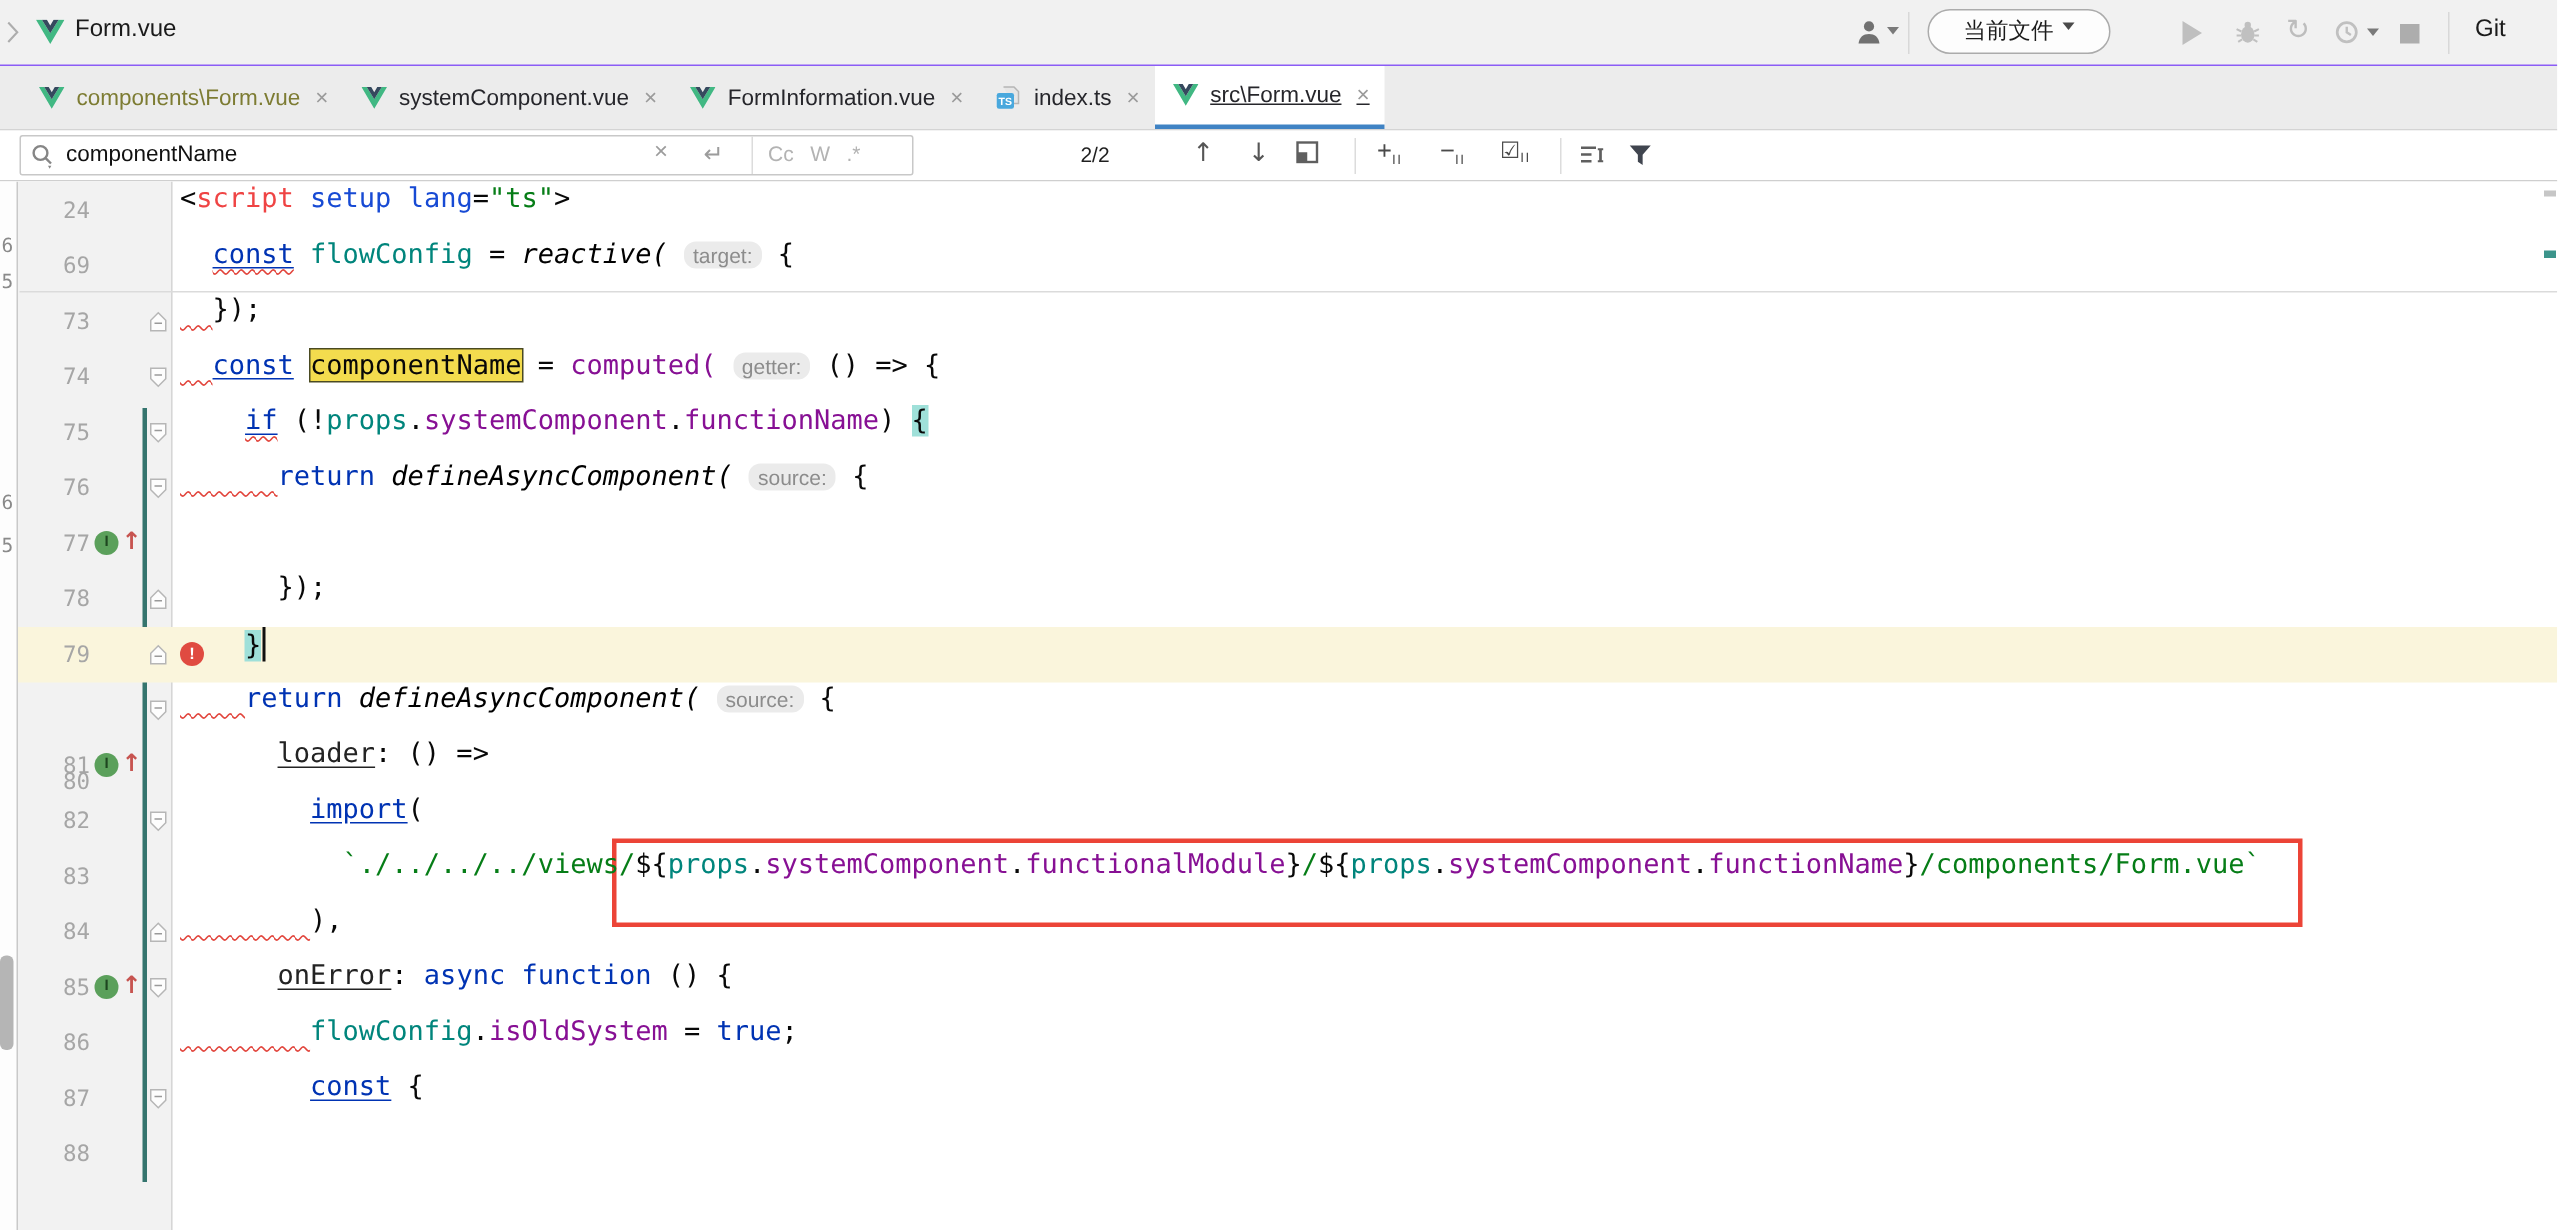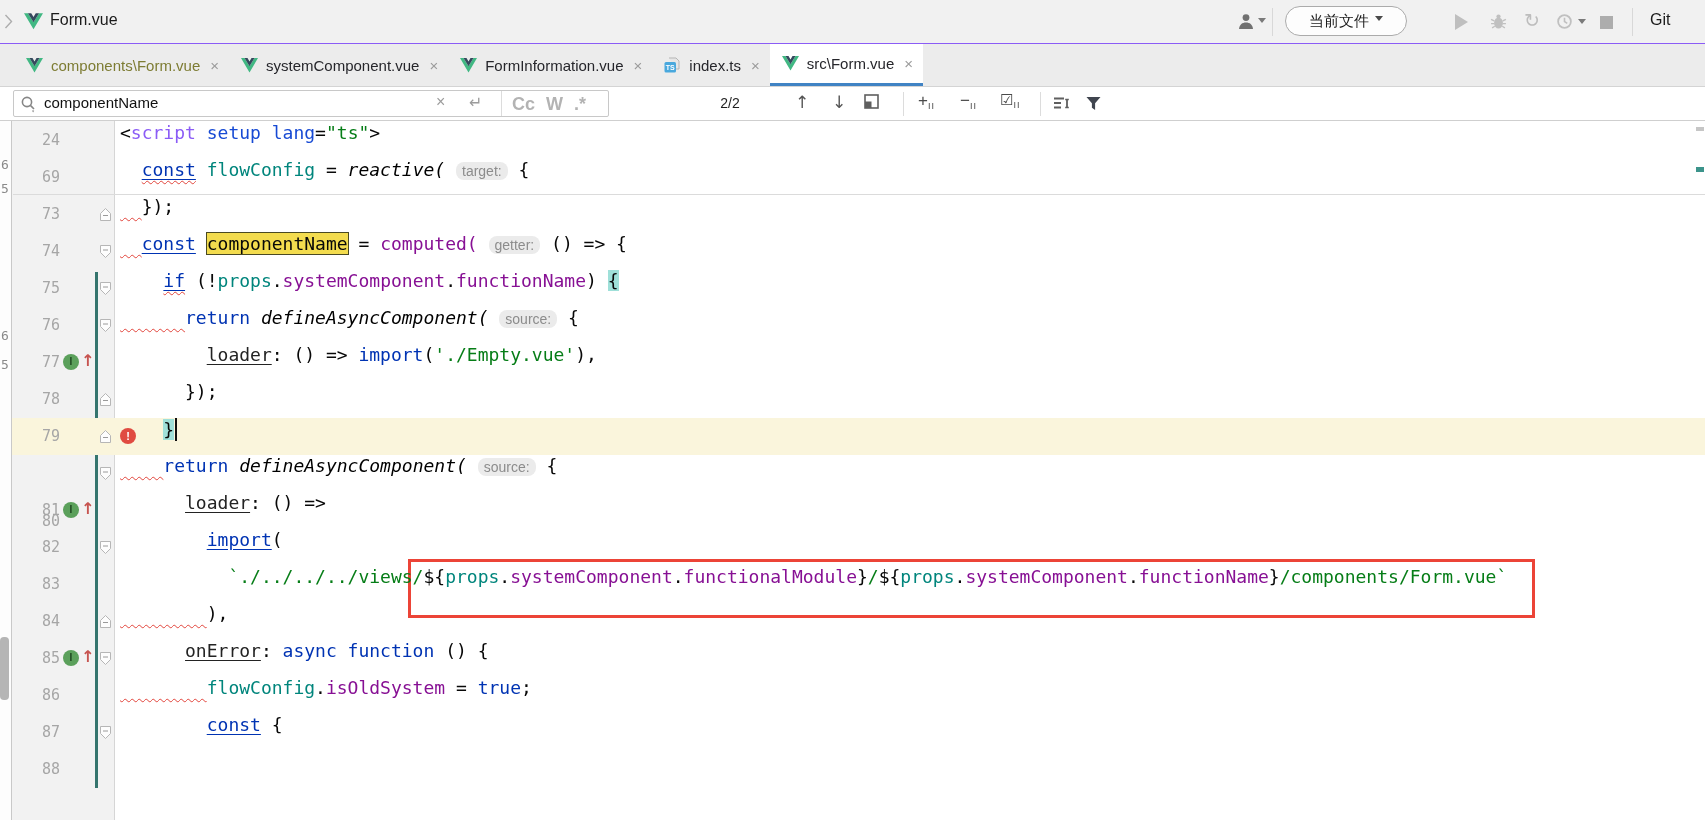--- a/index.html
+++ b/index.html
@@ -16,35 +16,35 @@
   .cfbtn{position:absolute;left:1285px;top:6px;width:122px;height:30px;background:#FDFDFD;border:1px solid #ABABAB;border-radius:15px;box-sizing:border-box;text-align:center;line-height:28px;font-size:15px;color:#1b1b1b;}
   .cfbtn .bchev{display:inline-block;width:0;height:0;border:4px solid transparent;border-top:5px solid #4a4a4a;vertical-align:1px;margin-left:6px;}
   .play{position:absolute;left:1455px;top:14px;width:0;height:0;border-left:13px solid #BFBFBF;border-top:8px solid transparent;border-bottom:8px solid transparent;}
   .ticonbtn{position:absolute;top:13px;color:#BDBDBD;font-size:17px;line-height:17px;}
   .stop{position:absolute;left:1600px;top:16px;width:13px;height:13px;background:#ADADAD;}
   .gitlbl{position:absolute;left:1650px;top:11px;font-size:16px;color:#1b1b1b;}
 
   
   .tabstrip{position:absolute;left:0;top:44px;width:1705px;height:43px;background:#ECECEC;border-bottom:1px solid #D4D4D4;box-sizing:border-box;display:flex;align-items:stretch;padding-left:14px;}
   .tab{display:flex;align-items:center;gap:8px;padding:0 10px 0 12px;font-size:15px;color:#26262B;position:relative;box-sizing:border-box;}
-  .tab.active{background:#FFFFFF;border-bottom:3px solid #4083C4;}
+  .tab.active{background:#FFFFFF;border-bottom:3px solid #4083C4;text-decoration:underline;}
   .tab.olive .tlabel{color:#7D7C33;}
   .tclose{color:#9B9B9B;font-size:15px;margin-left:2px;}
   .ticon{display:inline-flex;align-items:center;}
 
   
   .searchbar{position:absolute;left:0;top:87px;width:1705px;height:34px;background:#FFFFFF;border-bottom:1px solid #CFCFCF;box-sizing:border-box;}
   .sfield{position:absolute;left:13px;top:3px;width:596px;height:27px;border:1px solid #C8C8C8;border-radius:2px;box-sizing:border-box;}
   .smag{position:absolute;left:6px;top:4px;}
   .squery{position:absolute;left:30px;top:3px;font-size:15px;color:#111;}
   .sclear{position:absolute;left:422px;top:2px;color:#9C9C9C;font-size:16px;}
   .snl{position:absolute;left:455px;top:2px;color:#9C9C9C;font-size:16px;font-family:"DejaVu Sans",sans-serif;}
   .sfsep{position:absolute;left:487px;top:0;width:1px;height:25px;background:#DCDCDC;}
   .stoggles{position:absolute;left:498px;top:3px;}
-  .stoggle{display:inline-block;margin-right:11px;color:#B3B3B3;font-size:18px;font-weight:bold;}
+  .stoggle{display:inline-block;margin-right:11px;color:#B3B3B3;font-size:14px;font-weight:normal;}
   .scount{position:absolute;left:700px;top:8px;font-size:14px;color:#1f1f1f;width:60px;text-align:center;}
   .sarrow{position:absolute;top:5px;color:#565656;font-size:17px;font-family:"DejaVu Sans",sans-serif;}
   .sbsep{position:absolute;top:5px;width:1px;height:24px;background:#DCDCDC;}
   .gbtn{position:absolute;top:4px;color:#4a4a4a;font-size:17px;}
   .gbtn .sub{font-size:9px;color:#4a4a4a;vertical-align:-3px;letter-spacing:1px;}
   .sicon{position:absolute;top:7px;}
 
   
   .editor{position:absolute;left:0;top:121px;width:1705px;height:699px;background:#fff;overflow:hidden;}
   .leftstrip{position:absolute;left:0;top:0;width:12px;height:699px;background:#FDFDFD;border-right:1px solid #C9C9C9;box-sizing:border-box;}
@@ -53,21 +53,21 @@
   .edgeblob{position:absolute;left:0;top:516px;width:9px;height:63px;background:#B5B5B5;border-radius:4px;}
   .foldsep{position:absolute;left:13px;top:73px;width:1692px;height:1px;background:#DBDBDB;}
   .vcsbar{position:absolute;left:95px;top:151px;width:3px;height:516px;background:#35756E;}
   .rowhl{position:absolute;left:12px;width:1693px;height:37px;}
   .ln{position:absolute;left:12px;width:48px;text-align:right;font:15px "DejaVu Sans Mono",monospace;color:#A6A6A6;line-height:37px;height:37px;}
   .fold{position:absolute;left:99px;}
   .impl{position:absolute;left:63px;width:16px;height:16px;border-radius:50%;background:#5BA05B;color:#1E4620;font:bold 10px "Liberation Sans",sans-serif;text-align:center;line-height:16px;}
   .implarrow{position:absolute;left:81px;color:#C75450;font-size:16px;font-weight:bold;font-family:"DejaVu Sans",sans-serif;line-height:16px;}
   .erricon{position:absolute;left:120px;width:16px;height:16px;border-radius:50%;background:#E04B41;color:#fff;font:bold 11px "Liberation Sans",sans-serif;text-align:center;line-height:16px;}
   .crow{position:absolute;left:120px;height:37px;line-height:37px;font:18px "DejaVu Sans Mono",monospace;white-space:pre;}
-  .c-pl{color:#080808}.c-kw{color:#0033B3}.c-tag{color:#8b5cf6}.c-attr{color:#174AD4}.c-str{color:#067D17}
+  .c-pl{color:#080808}.c-kw{color:#0033B3}.c-tag{color:#ef4444}.c-attr{color:#174AD4}.c-str{color:#067D17}
   .c-ital{color:#000;font-style:italic}.c-mem{color:#871094}.c-prop{color:#00857C}.c-key{color:#232323}
   .m-und{text-decoration:underline;text-underline-offset:3px;}
   .m-hlY{background:#F3DC4E;box-shadow:0 0 0 1px #4A4A22;}
   .m-hlT{background:#9FE0D9;}
   .w-sq{text-decoration:underline;text-decoration-style:wavy;text-decoration-color:#E2453C;text-decoration-thickness:1px;text-underline-offset:4px;}
   .inlay{background:#EBEBEB;color:#8C8C8C;border-radius:8px;padding:1px 6px;font:14px "Liberation Sans",sans-serif;}
   .caret{display:inline-block;width:2px;height:23px;background:#101010;vertical-align:-5px;margin-left:1px;}
   .redbox{position:absolute;left:408px;top:438px;width:1127px;height:59px;border:3px solid #EC4437;box-sizing:border-box;}
   .stripemark{position:absolute;left:1696px;width:8px;}
 </style>
@@ -255,21 +255,20 @@
       <div class="crow" style="top: 149px;"><span class="c-pl">    </span><span class="w-sq"><span class="c-kw m-und">if</span></span><span class="c-pl"> (!</span><span class="c-prop">props</span><span class="c-pl">.</span><span class="c-mem">systemComponent</span><span class="c-pl">.</span><span class="c-mem">functionName</span><span class="c-pl">) </span><span class="c-pl m-hlT">{</span></div>
       <div class="ln" style="top: 186px;">76</div>
       <span class="fold" style="top: 197px;"><svg width="13" height="15" viewBox="0 0 13 15">
           <path d="M1.5 1.5h10v7L6.5 13.5l-5-5z" fill="#FDFDFD" stroke="#B6B6B6"></path>
           <path d="M4 6h5" stroke="#9A9A9A"></path>
         </svg></span>
       <div class="crow" style="top: 186px;"><span class="w-sq"><span class="">      </span></span><span class="c-kw">return</span><span class="c-pl"> </span><span class="c-ital">defineAsyncComponent(</span><span class="c-pl"> </span><span class="inlay">source:</span><span class="c-pl"> {</span></div>
       <div class="ln" style="top: 223px;">77</div>
       <span class="impl" style="top: 233px;">I</span>
       <span class="implarrow" style="top: 232px;">↑</span>
-      <div class="crow" style="top: 223px;"><span class="c-pl">        </span><span class="c-key m-und">loader</span><span class="c-pl">: () =&gt; </span><span class="c-kw">import</span><span class="c-pl">(</span><span class="c-str">'./Empty.vue'</span><span class="c-pl">),</span></div>
       <div class="ln" style="top: 260px;">78</div>
       <span class="fold" style="top: 271px;"><svg width="13" height="15" viewBox="0 0 13 15">
           <path d="M6.5 1.5l5 5v7h-10v-7z" fill="#FDFDFD" stroke="#B6B6B6"></path>
           <path d="M4 8.5h5" stroke="#9A9A9A"></path>
         </svg></span>
       <div class="crow" style="top: 260px;"><span class="c-pl">      </span><span class="c-pl">});</span></div>
       <div class="rowhl" style="top: 297px; background: rgb(250, 245, 220);"></div>
       <div class="ln" style="top: 297px;">79</div>
       <span class="fold" style="top: 308px;"><svg width="13" height="15" viewBox="0 0 13 15">
           <path d="M6.5 1.5l5 5v7h-10v-7z" fill="#FDFDFD" stroke="#B6B6B6"></path>

